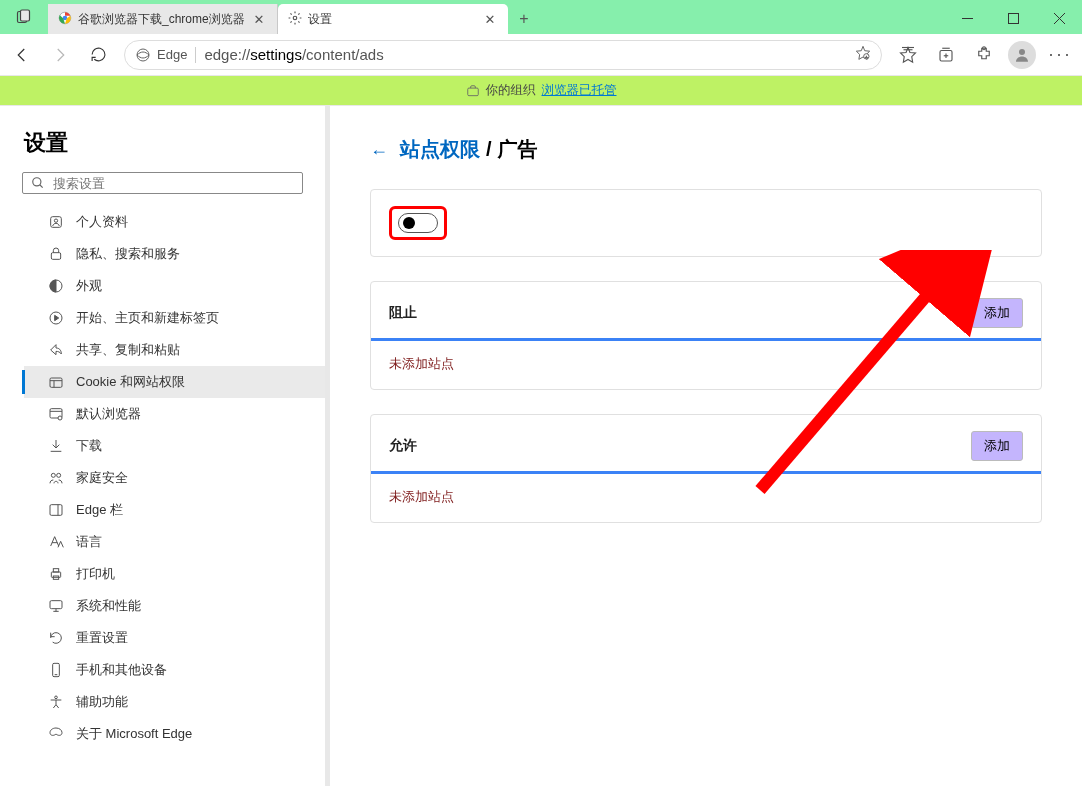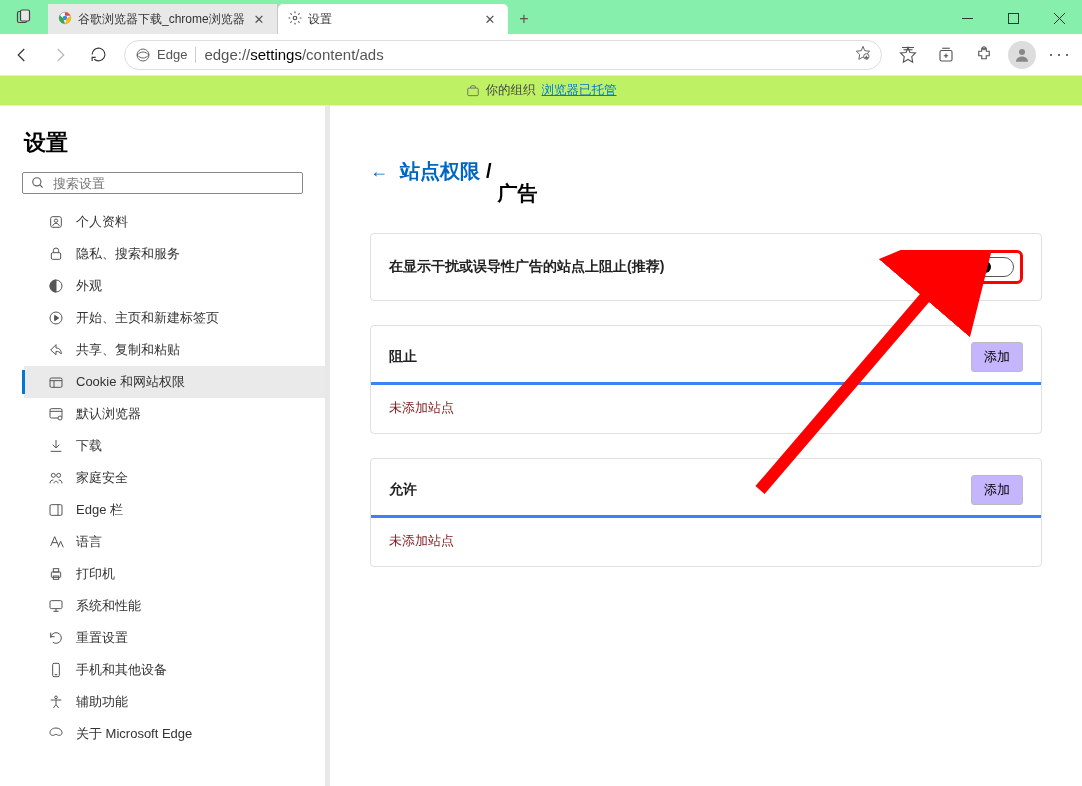--- a/index.html
+++ b/index.html
@@ -45,21 +45,21 @@
 .side-item { height: 32px; display: flex; align-items: center; gap: 12px; padding: 0 0 0 24px; font-size: 13px; color: #333; position: relative; margin-left: 24px; }
 .side-item.active { background: #eaeaea; }
 .side-item.active::before { content:''; position:absolute; left:-2px; top:4px; bottom:4px; width:3px; background:#0078d4; }
 .side-icon { width:16px; height:16px; display:flex; align-items:center; justify-content:center; color:#555; flex-shrink:0; }
 
 
 .content { flex: 1; padding: 30px 40px; background: #fff; overflow-y:auto; }
 .breadcrumb { display: flex; align-items: center; gap: 10px; font-size: 20px; font-weight: 600; margin-bottom: 26px; }
 .breadcrumb .back-arrow { color:#0067c0; font-size:18px; width:20px; }
 .breadcrumb .bc-link { color: #0067c0; }
-.breadcrumb .bc-sep, .breadcrumb .bc-current { color: #000; margin-top: 44px; }
+.breadcrumb .bc-sep, .breadcrumb .bc-current { color: #000; }
 
 .card { border: 1px solid #e0e0e0; border-radius: 4px; margin-bottom: 24px; background:#fff; }
 .card-row { padding: 16px 18px; display: flex; align-items: center; justify-content: space-between; }
 .card-title { font-size: 14px; font-weight: 600; color:#222; }
 .card-empty { padding: 14px 18px 16px; font-size: 13px; color:#7f1d1d; border-top: 3px solid #3b82f6; margin-top:-6px; }
 .btn { border:1px solid #bbb; border-radius:3px; background:#c4b5fd; padding: 5px 12px; font-size:13px; cursor:pointer; }
 
 
 .toggle-highlight { border: 3px solid #f00; border-radius: 6px; padding: 4px 6px; }
 .toggle { width: 40px; height: 20px; border: 1px solid #555; border-radius: 10px; position: relative; background:#fff; }
@@ -363,21 +363,20 @@
   <div class="content">
     <div class="breadcrumb">
       <span class="back-arrow">←</span>
       <span class="bc-link">站点权限</span>
       <span class="bc-sep" style="margin:0 -4px">/</span>
       <span class="bc-current">广告</span>
     </div>
 
     <div class="card">
       <div class="card-row">
-        <div class="card-title">在显示干扰或误导性广告的站点上阻止(推荐)</div>
         <div class="toggle-highlight">
           <div class="toggle">
               <div class="knob"></div>
             </div>
         </div>
       </div>
     </div>
 
     <div class="card">
       <div class="card-row">

